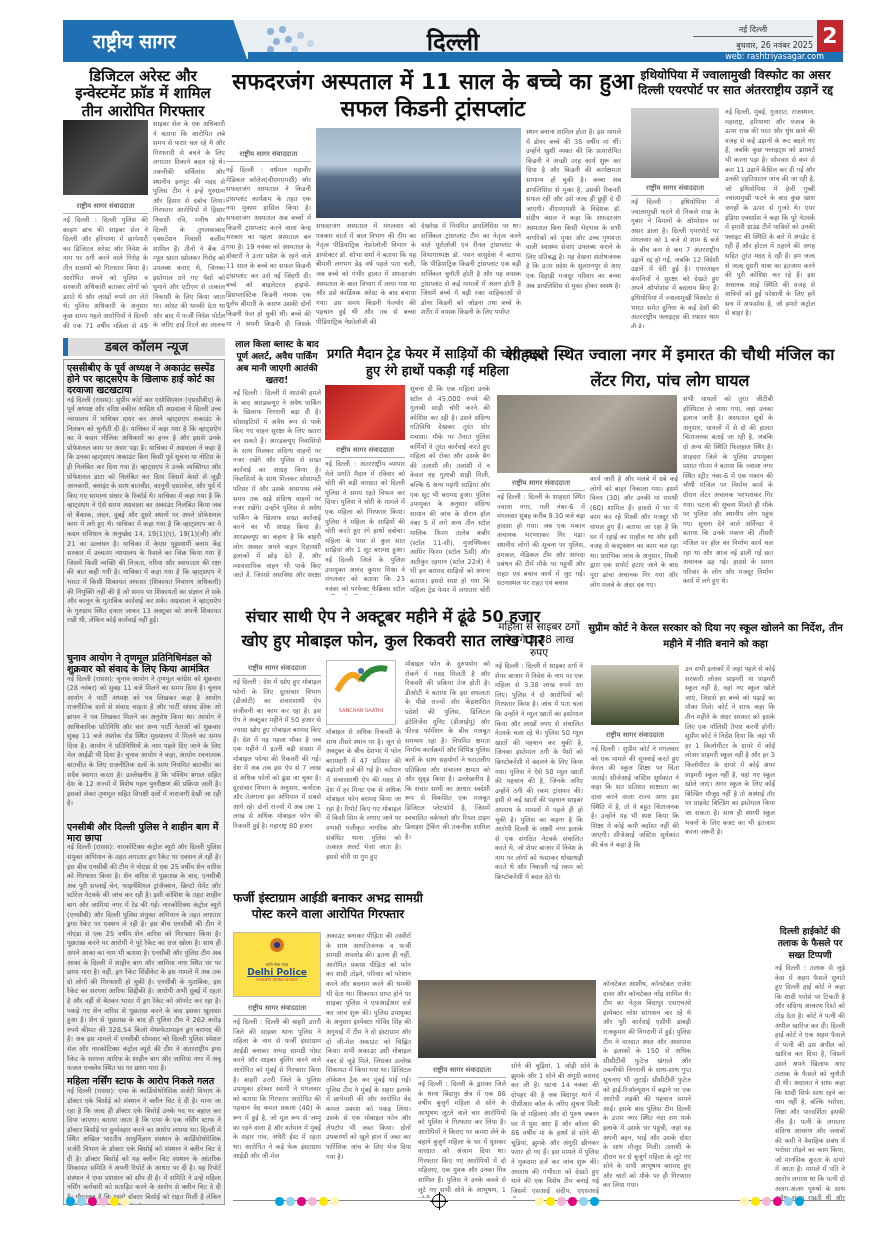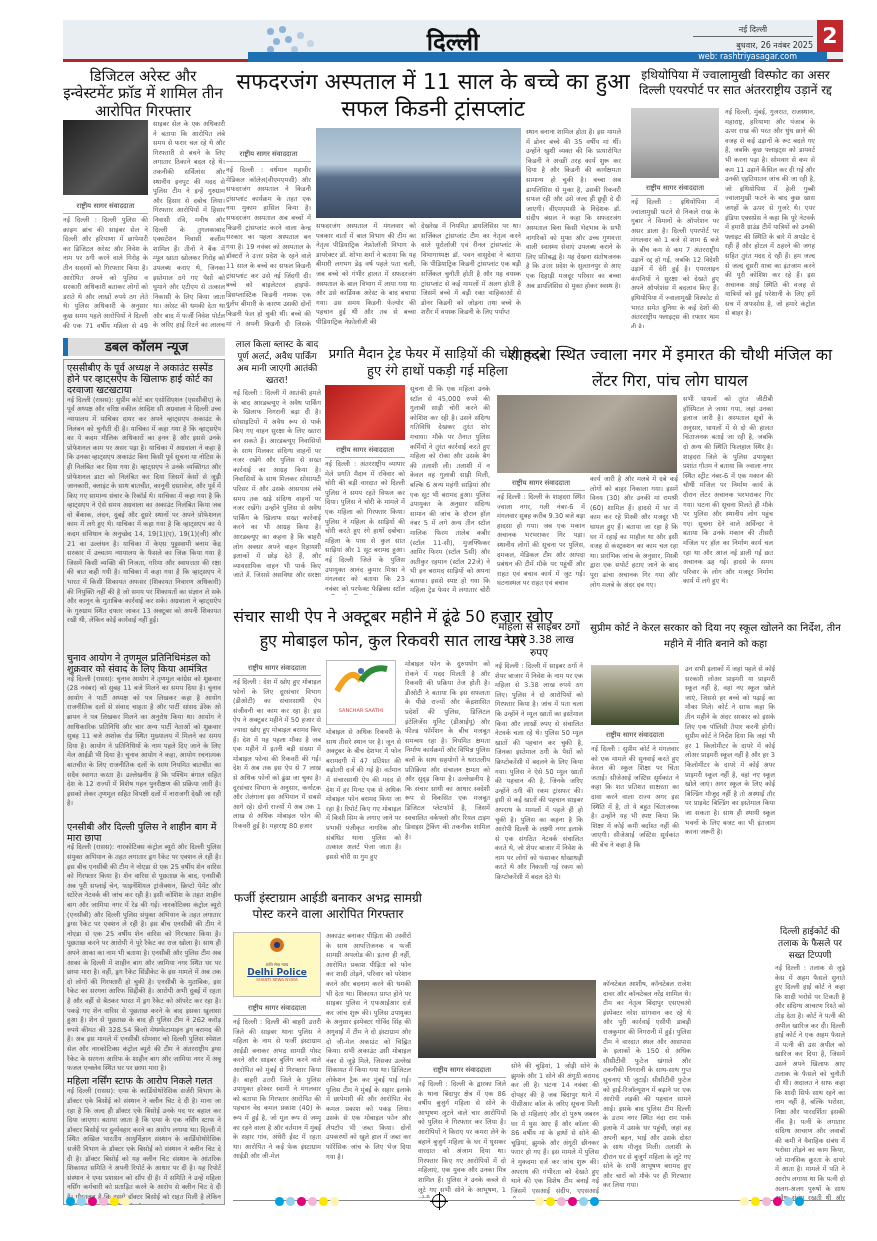--- a/index.html
+++ b/index.html
@@ -8,42 +8,43 @@
 
 .mast{position:absolute;left:0;top:0;width:780px;height:42px;background:#e9eef3;border-bottom:3px solid #b3262d}
 .mast .brand{position:absolute;left:0;top:0;width:185px;height:42px;background:#1f6fb3;clip-path:polygon(0 0,92% 0,100% 100%,0 100%);color:#fff;font-weight:bold;font-size:19px;line-height:42px;padding-left:30px}
 .mast .dots{position:absolute;left:200px;top:6px;width:60px;height:28px}
 .mast .dots span{position:absolute;width:7px;height:7px;border-radius:50%;background:#8fb2d6}
 .mast .city{position:absolute;left:330px;top:4px;width:120px;text-align:center;font-size:24px;font-weight:bold;color:#111}
 .mast .dateblk{position:absolute;right:30px;top:3px;width:120px;text-align:right;font-size:8px;color:#333}
 .mast .dateblk .l1{border-bottom:1px solid #666;padding-bottom:2px;text-align:center}
 .mast .dateblk .l2{padding-top:2px}
 .mast .pgno{position:absolute;right:0;top:0;width:26px;height:32px;background:#c1272d;color:#fff;font-weight:bold;font-size:22px;text-align:center;line-height:32px}
-.mast .web{position:absolute;right:16px;top:32px;width:400px;height:10px;background:#1f6fb3;color:#fff;font-size:8px;text-align:right;padding-right:30px;line-height:10px}
+.mast .web{position:absolute;right:0;top:32px;width:400px;height:10px;background:#1f6fb3;color:#fff;font-size:8px;text-align:right;padding-right:19px;line-height:10px}
 .mast .bluebar{position:absolute;left:185px;top:32px;width:200px;height:10px;background:#1f6fb3}
 
-.h{font-weight:normal;color:#111;line-height:1.15;text-align:center}
+.h{font-weight:bold;color:#111;line-height:1.15;text-align:center}
 .txt{font-size:6.6px;line-height:9.6px;color:#555;text-align:justify}
 .byline{font-size:7px;color:#333;text-align:center;border-bottom:1px solid #aaa;padding:3px 0}
 .img{background:#777;position:relative;overflow:hidden}
 .col{position:absolute}
 .boxed{border:1px solid #999;background:#eeeeee}
 .cmyk{position:absolute;top:1197px;display:flex;gap:2px}
 .cmyk span{width:9px;height:9px;border-radius:50%;display:block}
 .reg{position:absolute;left:432px;top:1194px;width:14px;height:14px;border:1px solid #000;border-radius:50%}
 .reg:before{content:"";position:absolute;left:6px;top:-3px;width:1px;height:18px;background:#000}
 .reg:after{content:"";position:absolute;left:-3px;top:6px;width:18px;height:1px;background:#000}
 .divider{position:absolute;height:1px;background:#888}
 </style>
 </head>
 <body>
 
 <div class="page">
 
   <div class="mast">
+    <div class="brand">राष्ट्रीय सागर</div>
     <div class="dots">
       <span style="left:4px;top:2px"></span>
         <span style="left:16px;top:0"></span>
         <span style="left:10px;top:12px"></span>
       <span style="left:22px;top:10px"></span>
         <span style="left:34px;top:6px;opacity:.6"></span>
         <span style="left:28px;top:20px;opacity:.6"></span>
       <span style="left:44px;top:14px;opacity:.4"></span>
         <span style="left:4px;top:20px"></span>
     </div>
@@ -144,21 +145,21 @@
     <div class="h" style="font-size:10px;line-height:16px">सुप्रीम कोर्ट ने केरल सरकार को दिया नए स्कूल खोलने का निर्देश, तीन महीने में नीति बनाने को कहा</div>
   </div>
   <div class="col img" style="left:528px;top:645px;width:88px;height:60px;background:linear-gradient(180deg,#c9c4b5 0%,#8a8a6e 50%,#3d4a2c 100%)"></div>
   <div class="col byline" style="left:528px;top:707px;width:88px">राष्ट्रीय सागर संवाददाता</div>
   <div class="col txt" style="left:528px;top:725px;width:88px;height:140px;overflow:hidden">नई दिल्ली : सुप्रीम कोर्ट ने मंगलवार को एक मामले की सुनवाई करते हुए केरल की स्कूल शिक्षा पर चिंता जताई। सीजेआई जस्टिस सूर्यकांत ने कहा कि शत प्रतिशत साक्षरता का दावा करने वाला राज्य अगर इस स्थिति में है, तो ये बहुत चिंताजनक है। उन्होंने यह भी स्पष्ट किया कि शिक्षा में कोई कमी बर्दाश्त नहीं की जाएगी। सीजेआई जस्टिस सूर्यकांत की बेंच ने कहा है कि</div>
   <div class="col txt" style="left:622px;top:645px;width:90px;height:220px;overflow:hidden">उन सभी इलाकों में जहां पहले से कोई सरकारी लोअर प्राइमरी या प्राइमरी स्कूल नहीं है, वहां नए स्कूल खोले जाएं, जिससे हर बच्चे को पढ़ाई का मौका मिले। कोर्ट ने साफ कहा कि तीन महीने के अंदर सरकार को इसके लिए एक पॉलिसी तैयार करनी होगी। सुप्रीम कोर्ट ने निर्देश दिया कि जहां भी हर 1 किलोमीटर के दायरे में कोई लोअर प्राइमरी स्कूल नहीं है और हर 3 किलोमीटर के दायरे में कोई अपर प्राइमरी स्कूल नहीं है, वहां नए स्कूल खोले जाएं। अगर स्कूल के लिए कोई बिल्डिंग मौजूद नहीं है तो अस्थाई तौर पर प्राइवेट बिल्डिंग का इस्तेमाल किया जा सकता है। साथ ही स्थायी स्कूल भवनों के लिए बजट का भी इंतजाम करना जरूरी है।</div>
 
   <div class="col" style="left:170px;top:870px;width:190px">
     <div class="h" style="font-size:12px;line-height:16px">फर्जी इंस्टाग्राम आईडी बनाकर अभद्र सामग्री पोस्ट करने वाला आरोपित गिरफ्तार</div>
   </div>
-  <div class="col" style="left:170px;top:912px;width:88px;height:65px;border:1px solid #bbb;background:#fef9c3;text-align:center">
+  <div class="col" style="left:170px;top:912px;width:88px;height:65px;border:1px solid #bbb;background:#fde047;text-align:center">
     <svg width="20" height="22" viewBox="0 0 20 22" style="margin-top:3px">
       <circle cx="10" cy="9" r="7" fill="#d5731c"></circle>
         <circle cx="10" cy="9" r="3" fill="#1c3a8a"></circle>
     </svg>
     <div style="font-size:4px;color:#444">शांति सेवा न्याय</div>
     <div style="font-size:9px;color:#1f4fa0;text-decoration:underline;font-weight:bold">Delhi Police</div>
     <div style="font-size:4px;color:#c44">SHANTI SEWA NYAYA</div>
   </div>
   <div class="col byline" style="left:170px;top:980px;width:88px">राष्ट्रीय सागर संवाददाता</div>
   <div class="col txt" style="left:170px;top:998px;width:88px;height:180px;overflow:hidden">नई दिल्ली : दिल्ली की बाहरी उत्तरी जिले की साइबर थाना पुलिस ने महिला के नाम से फर्जी इंस्टाग्राम आईडी बनाकर अभद्र सामग्री पोस्ट करने और साइबर बुलिंग करने वाले आरोपित को मुंबई से गिरफ्तार किया है। बाहरी उत्तरी जिले के पुलिस उपायुक्त हरेश्वर स्वामी ने मंगलवार को बताया कि गिरफ्तार आरोपित की पहचान वेद कमल प्रकाश (40) के रूप में हुई है, जो मूल रूप से जम्मू का रहने वाला है और वर्तमान में मुंबई के सहार गांव, अंधेरी ईस्ट में रहता था। आरोपित ने कई फेक इंस्टाग्राम आईडी और जी-मेल</div>

